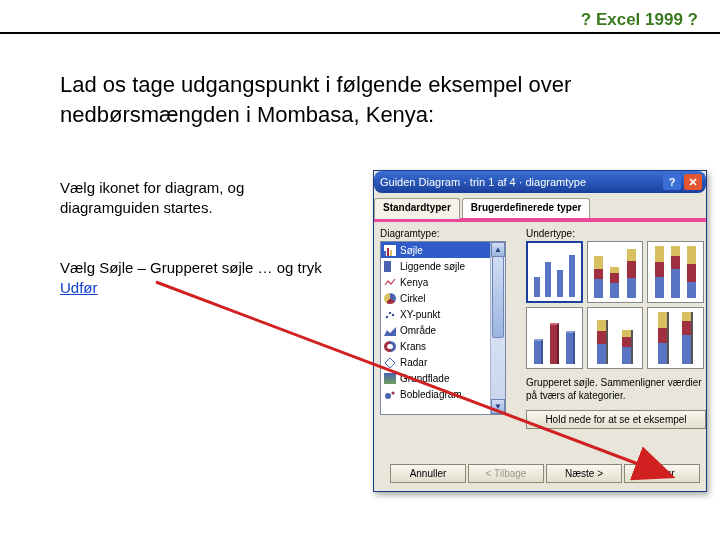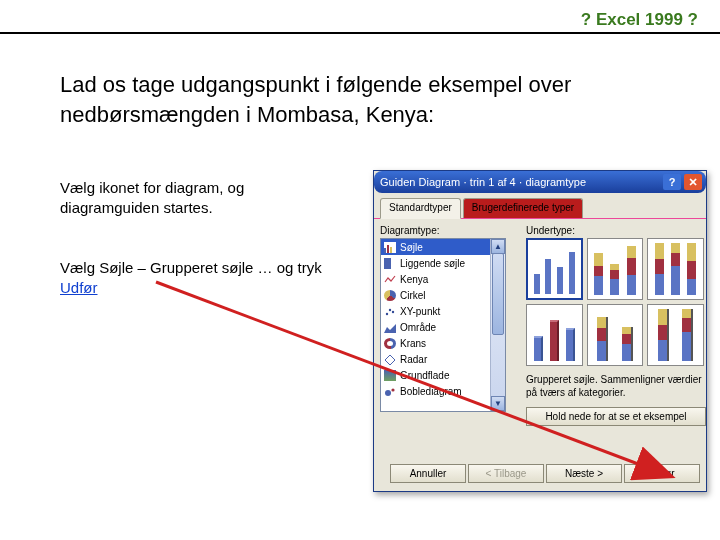--- a/index.html
+++ b/index.html
@@ -88,29 +88,29 @@
     display: flex; align-items: center; justify-content: center;
     border-radius: 2px;
     font-weight: bold;
     font-size: 11px;
   }
   .tb-close { background: #e3562f; color:#fff; }
   .tb-help  { background: #3a6fd6; color:#fff; }
   .tabs {
     display: flex;
     margin-top: 4px;
-    padding-left: 6px;
-    border-bottom: 1px solid #ec4899;
+    border-bottom: 4px solid #ec4899;
+    font-weight: bold;
   }
   .tab {
     padding: 3px 8px 0 8px;
     font-size: 10px;
     border: 1px solid #9c9a8a;
     border-bottom: none;
-    background: #b91c1c;
+    background: #ffffff;
     margin-right: 2px;
     border-top-left-radius: 3px;
     border-top-right-radius: 3px;
     height: 16px;
     position: relative;
     top: 1px;
   }
   .tab.active { background: #f3f1e8; border-bottom: 1px solid #f3f1e8; }
   .panel {
     display: flex;

